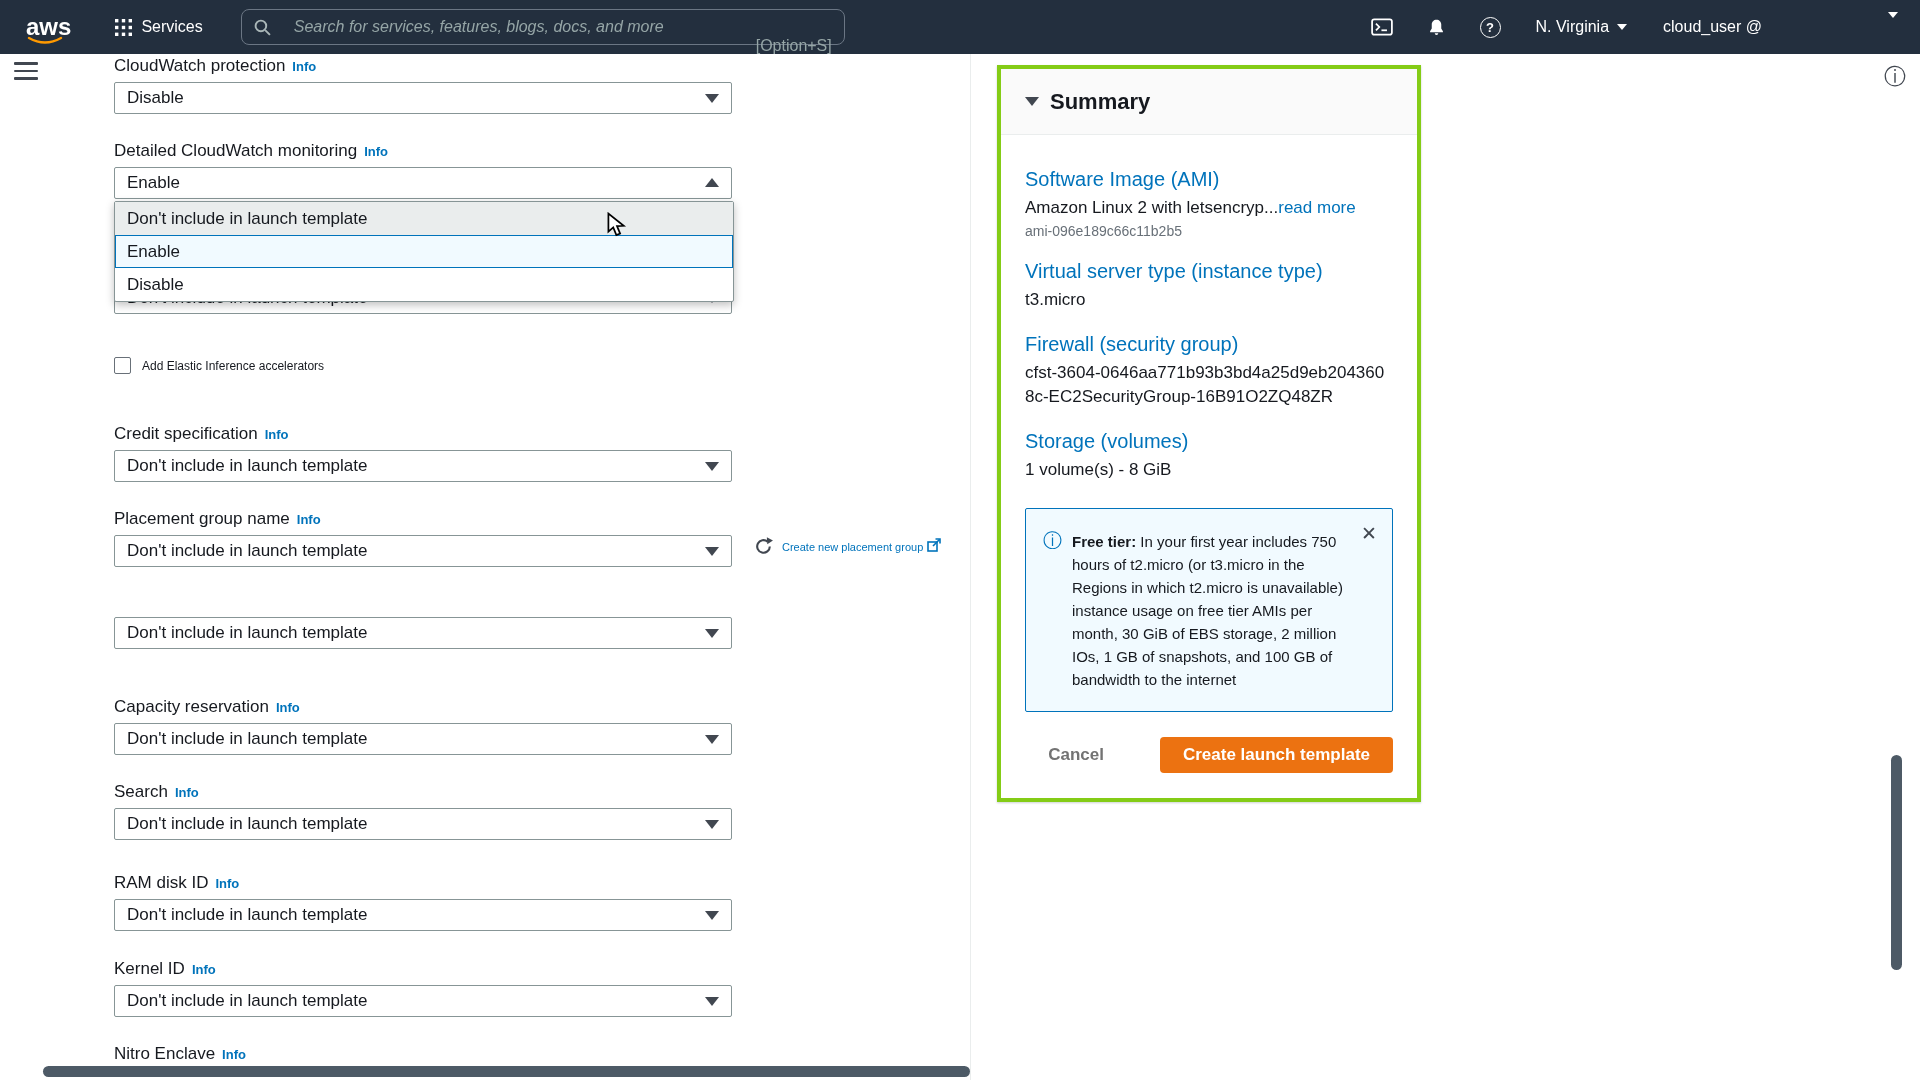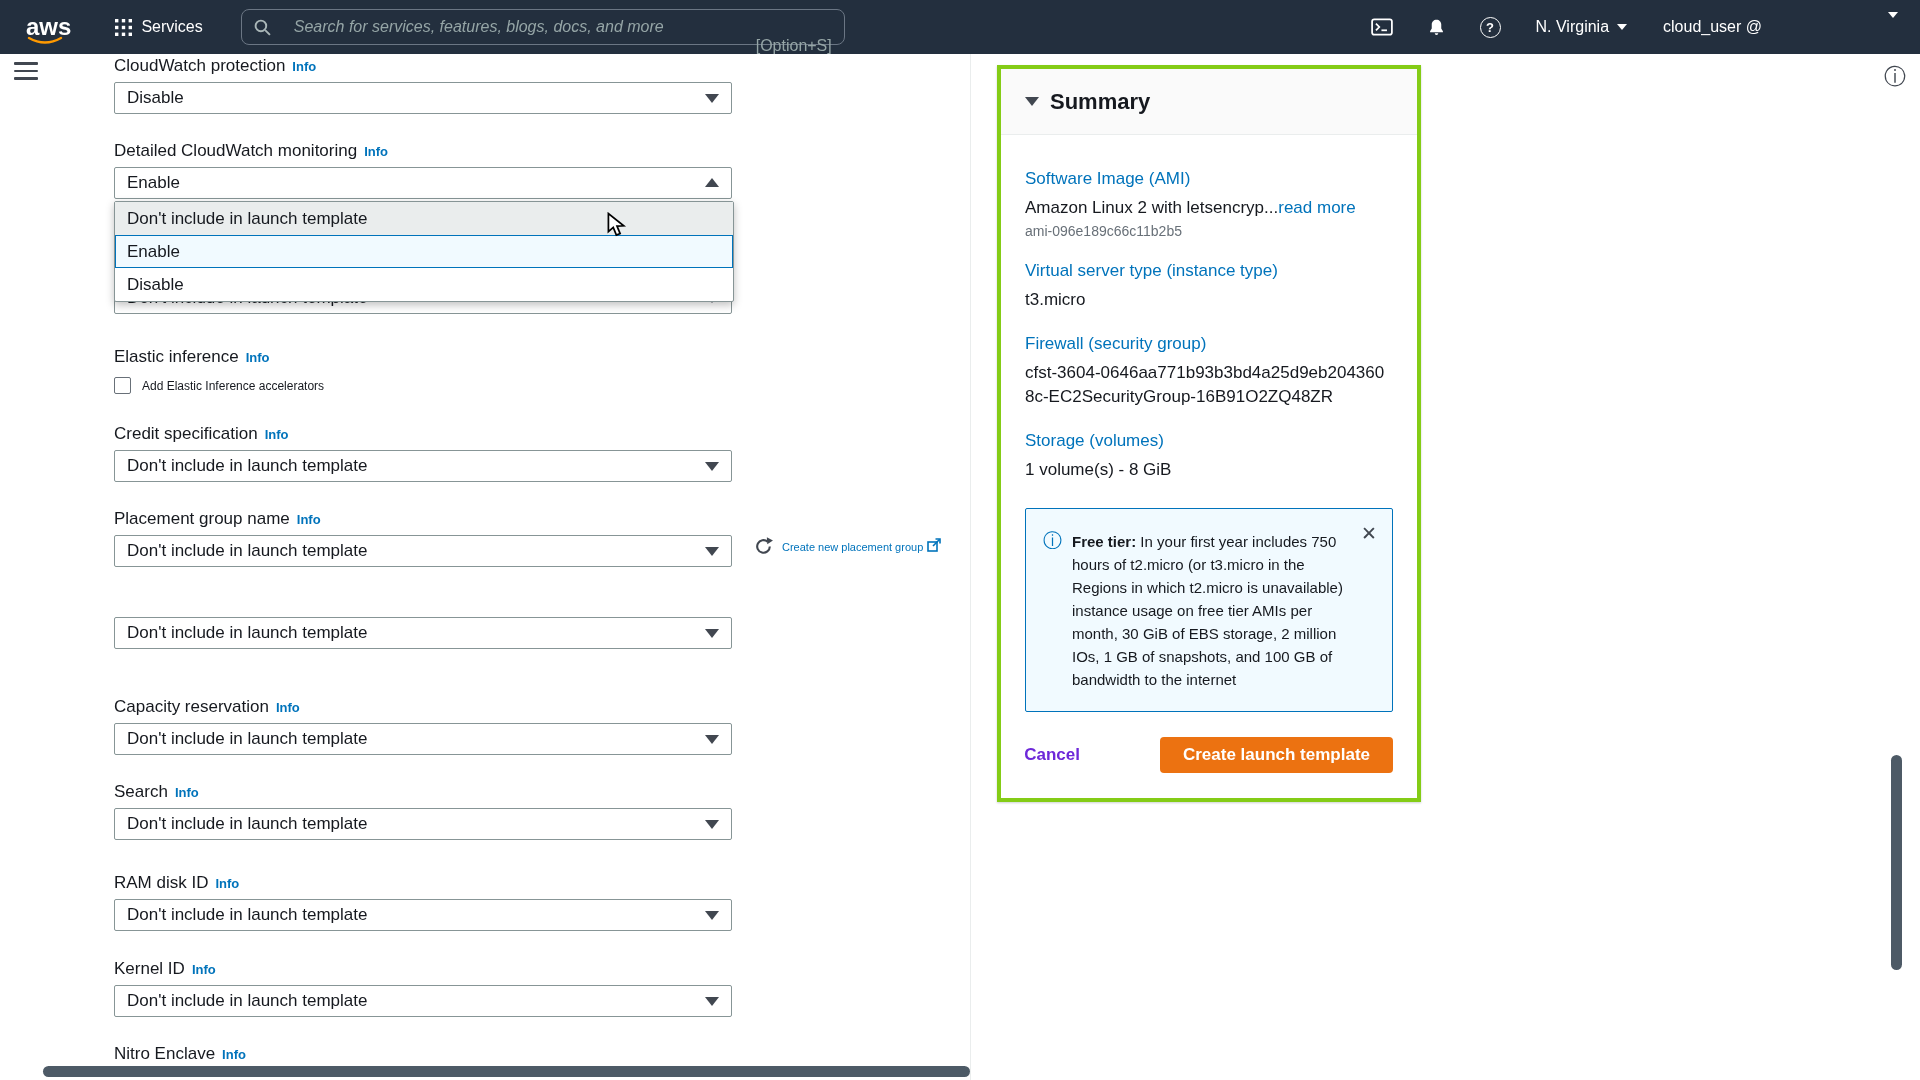--- a/index.html
+++ b/index.html
@@ -66,34 +66,34 @@
 
   
   .card { position:absolute; left:997px; top:65px; width:424px; height:737px; background:#fff;
           border:4px solid #84cc16; box-shadow:0 1px 2px rgba(0,28,36,.2); }
   .card-header { height:66px; background:#fafafa; border-bottom:1px solid #eaeded;
                  display:flex; align-items:center; padding:0 24px; gap:11px; cursor:pointer; }
   .card-tri { width:0; height:0; border-left:7px solid transparent; border-right:7px solid transparent; border-top:9px solid #414750; }
   .card-title { font-size:22px; font-weight:700; }
   .card-body { padding:34px 24px 0 24px; }
   .sec { margin-bottom:22px; }
-  .sec-h { color:#0073bb; font-size:17px; line-height:20px; margin-bottom:7px; cursor:pointer; }
+  .sec-h { color:#0073bb; font-size:20px; line-height:20px; margin-bottom:7px; cursor:pointer; }
   .sec-v { font-size:17px; line-height:24px; color:#16191f; }
   .sec-v.brk { word-break:break-all; }
   .sec-sub { font-size:14px; color:#687078; margin-top:3px; }
   .readmore { color:#0073bb; cursor:pointer; }
 
   .alert { position:relative; margin-top:26px; background:#f1faff; border:1px solid #0073bb; border-radius:2px;
            padding:21px 42px 20px 17px; display:flex; gap:10px; }
   .alert-ic { color:#0073bb; font-size:19px; line-height:22px; }
   .alert-text { font-size:15px; line-height:23px; color:#16191f; }
   .alert-close { position:absolute; top:15px; right:15px; font-size:19px; color:#414750; cursor:pointer; line-height:1; }
 
   .card-footer { position:absolute; right:24px; bottom:25px; display:flex; align-items:center; }
-  .btn-cancel { font-size:17px; font-weight:700; color:#6d28d9; cursor:pointer; margin-right:80px; }
+  .btn-cancel { font-size:17px; font-weight:700; color:#737373; cursor:pointer; margin-right:56px; }
   .btn-primary { background:#ec7211; color:#fff; border:none; border-radius:4px; height:36px; padding:0 23px;
                  font-size:17px; font-weight:700; font-family:inherit; cursor:pointer; }
 </style>
 </head>
 <body>
 
 <div class="screen">
 
   <header class="topnav">
     <div class="logo">
@@ -194,21 +194,20 @@
     <div class="option hover">Don't include in launch template</div>
     <div class="option selected">Enable</div>
     <div class="option">Disable</div>
   </div>
 
   <svg class="cursor-svg" width="22" height="25" viewBox="0 0 14 16">
     <path d="M1.5 1 L1.5 12.6 L4.6 9.9 L6.6 14.8 L9 13.8 L7 9 L11.3 8.8 Z" fill="#fff" stroke="#000" stroke-width="1.1"></path>
   </svg>
 
   <div class="field" style="top:347px">
-    <div class="field-label"><span>Elastic inference</span><span class="info">Info</span></div>
     <label class="checkbox-row">
       <span class="checkbox"></span>
       <span class="lbl">Add Elastic Inference accelerators</span>
     </label>
   </div>
 
   <div class="field" style="top:424px">
     <div class="field-label"><span>Credit specification</span><span class="info">Info</span></div>
     <div class="select">
       <span class="sel-text">Don't include in launch template</span>

